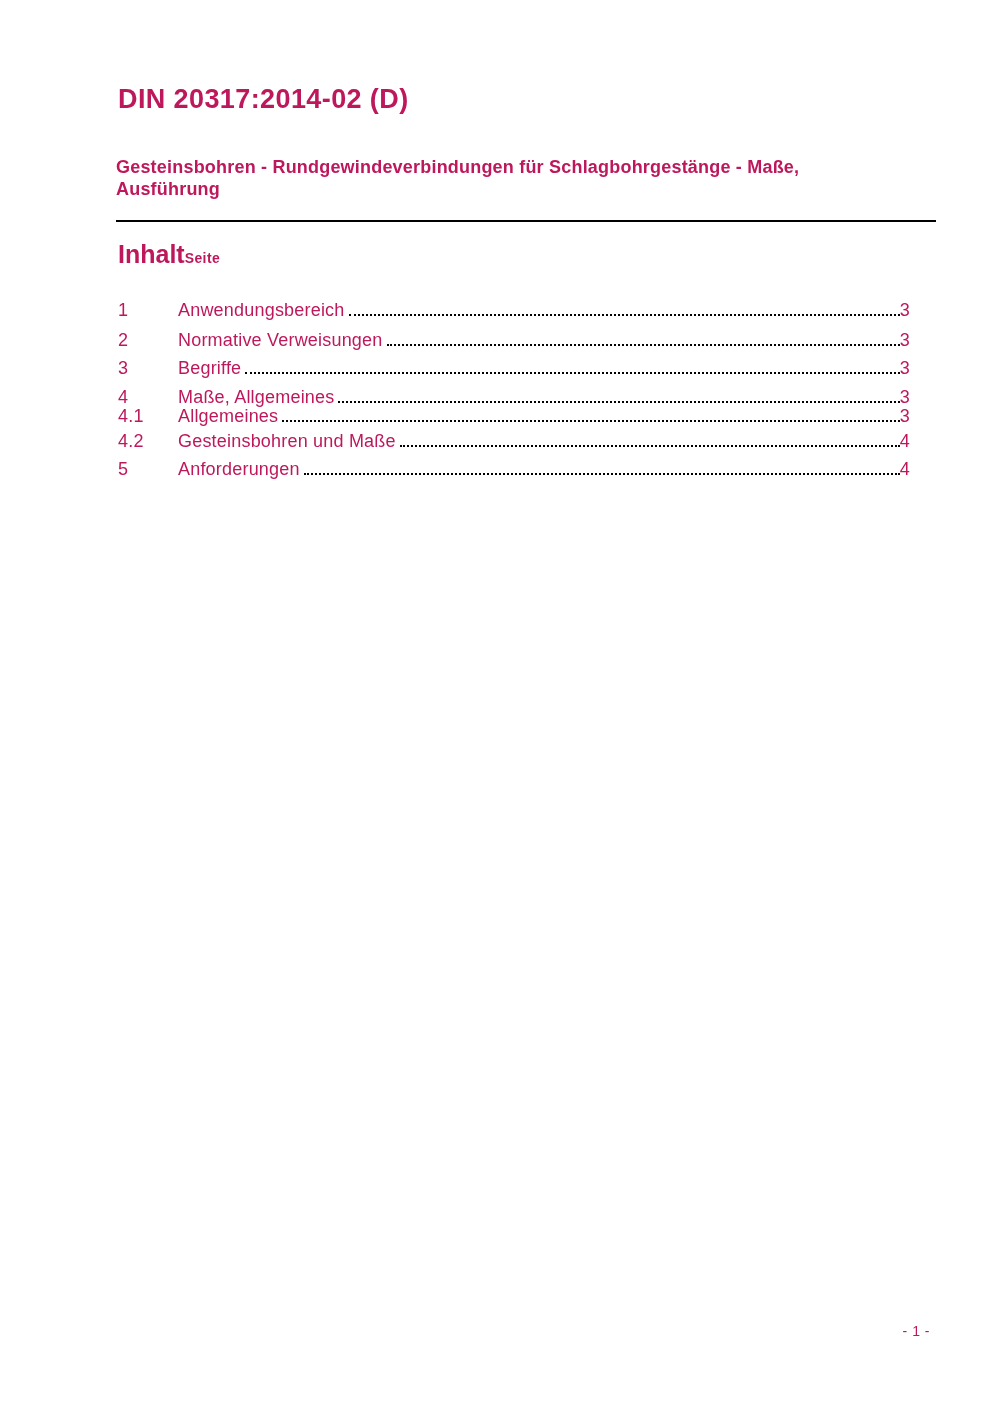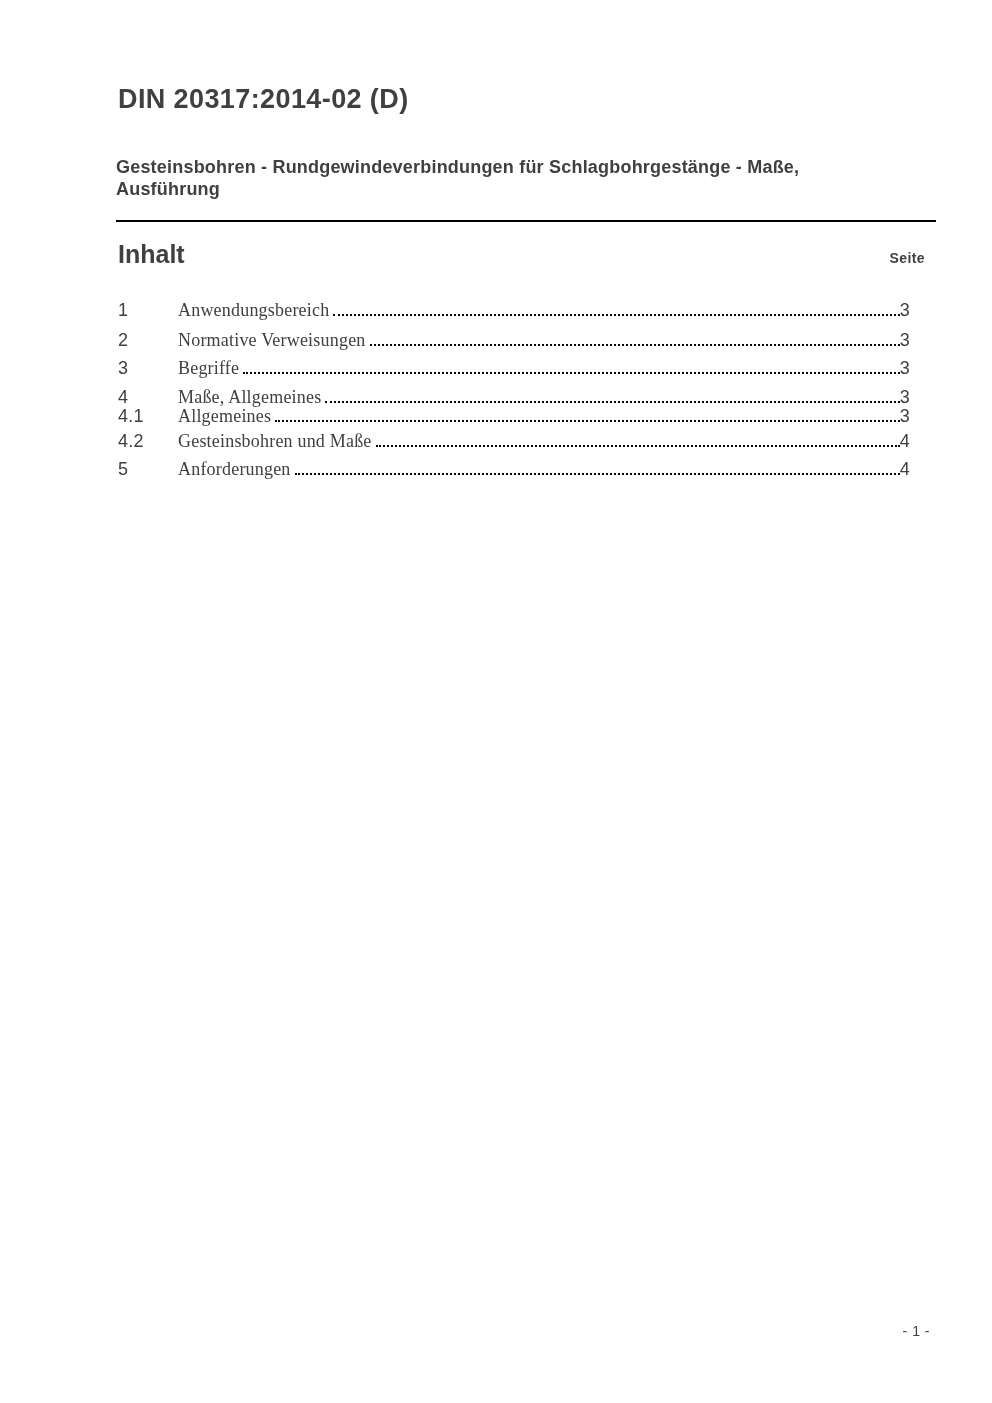--- a/index.html
+++ b/index.html
@@ -2,21 +2,21 @@
 <html><head>
 <meta charset="utf-8">
 <style>
   * { margin: 0; padding: 0; box-sizing: border-box; }
   html, body { background: #ffffff; }
   .page {
     position: relative;
     width: 992px;
     height: 1403px;
     background: #ffffff;
-    color: #404040;
+    color: #be185d;
     font-family: "Liberation Sans", sans-serif;
     overflow: hidden;
   }
   .doc-number {
     position: absolute;
     left: 118px;
     top: 86px;
     font-size: 27px;
     line-height: 27px;
     font-weight: bold;
@@ -35,40 +35,39 @@
     border-bottom: 2px solid #000;
     padding-bottom: 20px;
   }
   .doc-title .line { display: block; }
   .inhalt-row {
     position: absolute;
     left: 118px;
     top: 239px;
     width: 807px;
     display: flex;
-    justify-content: space-between;
     align-items: baseline;
   }
   .inhalt-heading { font-size: 25px; line-height: 30px; font-weight: bold; }
   .seite-label { font-size: 14px; font-weight: bold; letter-spacing: 0.4px; }
   .toc {
     position: absolute;
     left: 118px;
     top: 301px;
     width: 792px;
   }
   .toc-row {
     display: flex;
     align-items: baseline;
     font-size: 18px;
     line-height: 19px;
     letter-spacing: 0.2px;
   }
   .toc-num { flex: none; width: 60px; }
-  .toc-label { flex: none; white-space: nowrap; font-family: Liberation Serif, serif; }
+  .toc-label { flex: none; white-space: nowrap; }
   .toc-leader {
     flex: 1 1 auto;
     align-self: flex-end;
     height: 0;
     border-bottom: 2px dotted #000;
     margin: 0 0 4px 4px;
     min-width: 10px;
   }
   .toc-page { flex: none; }
   .g11 { margin-top: 11px; }

